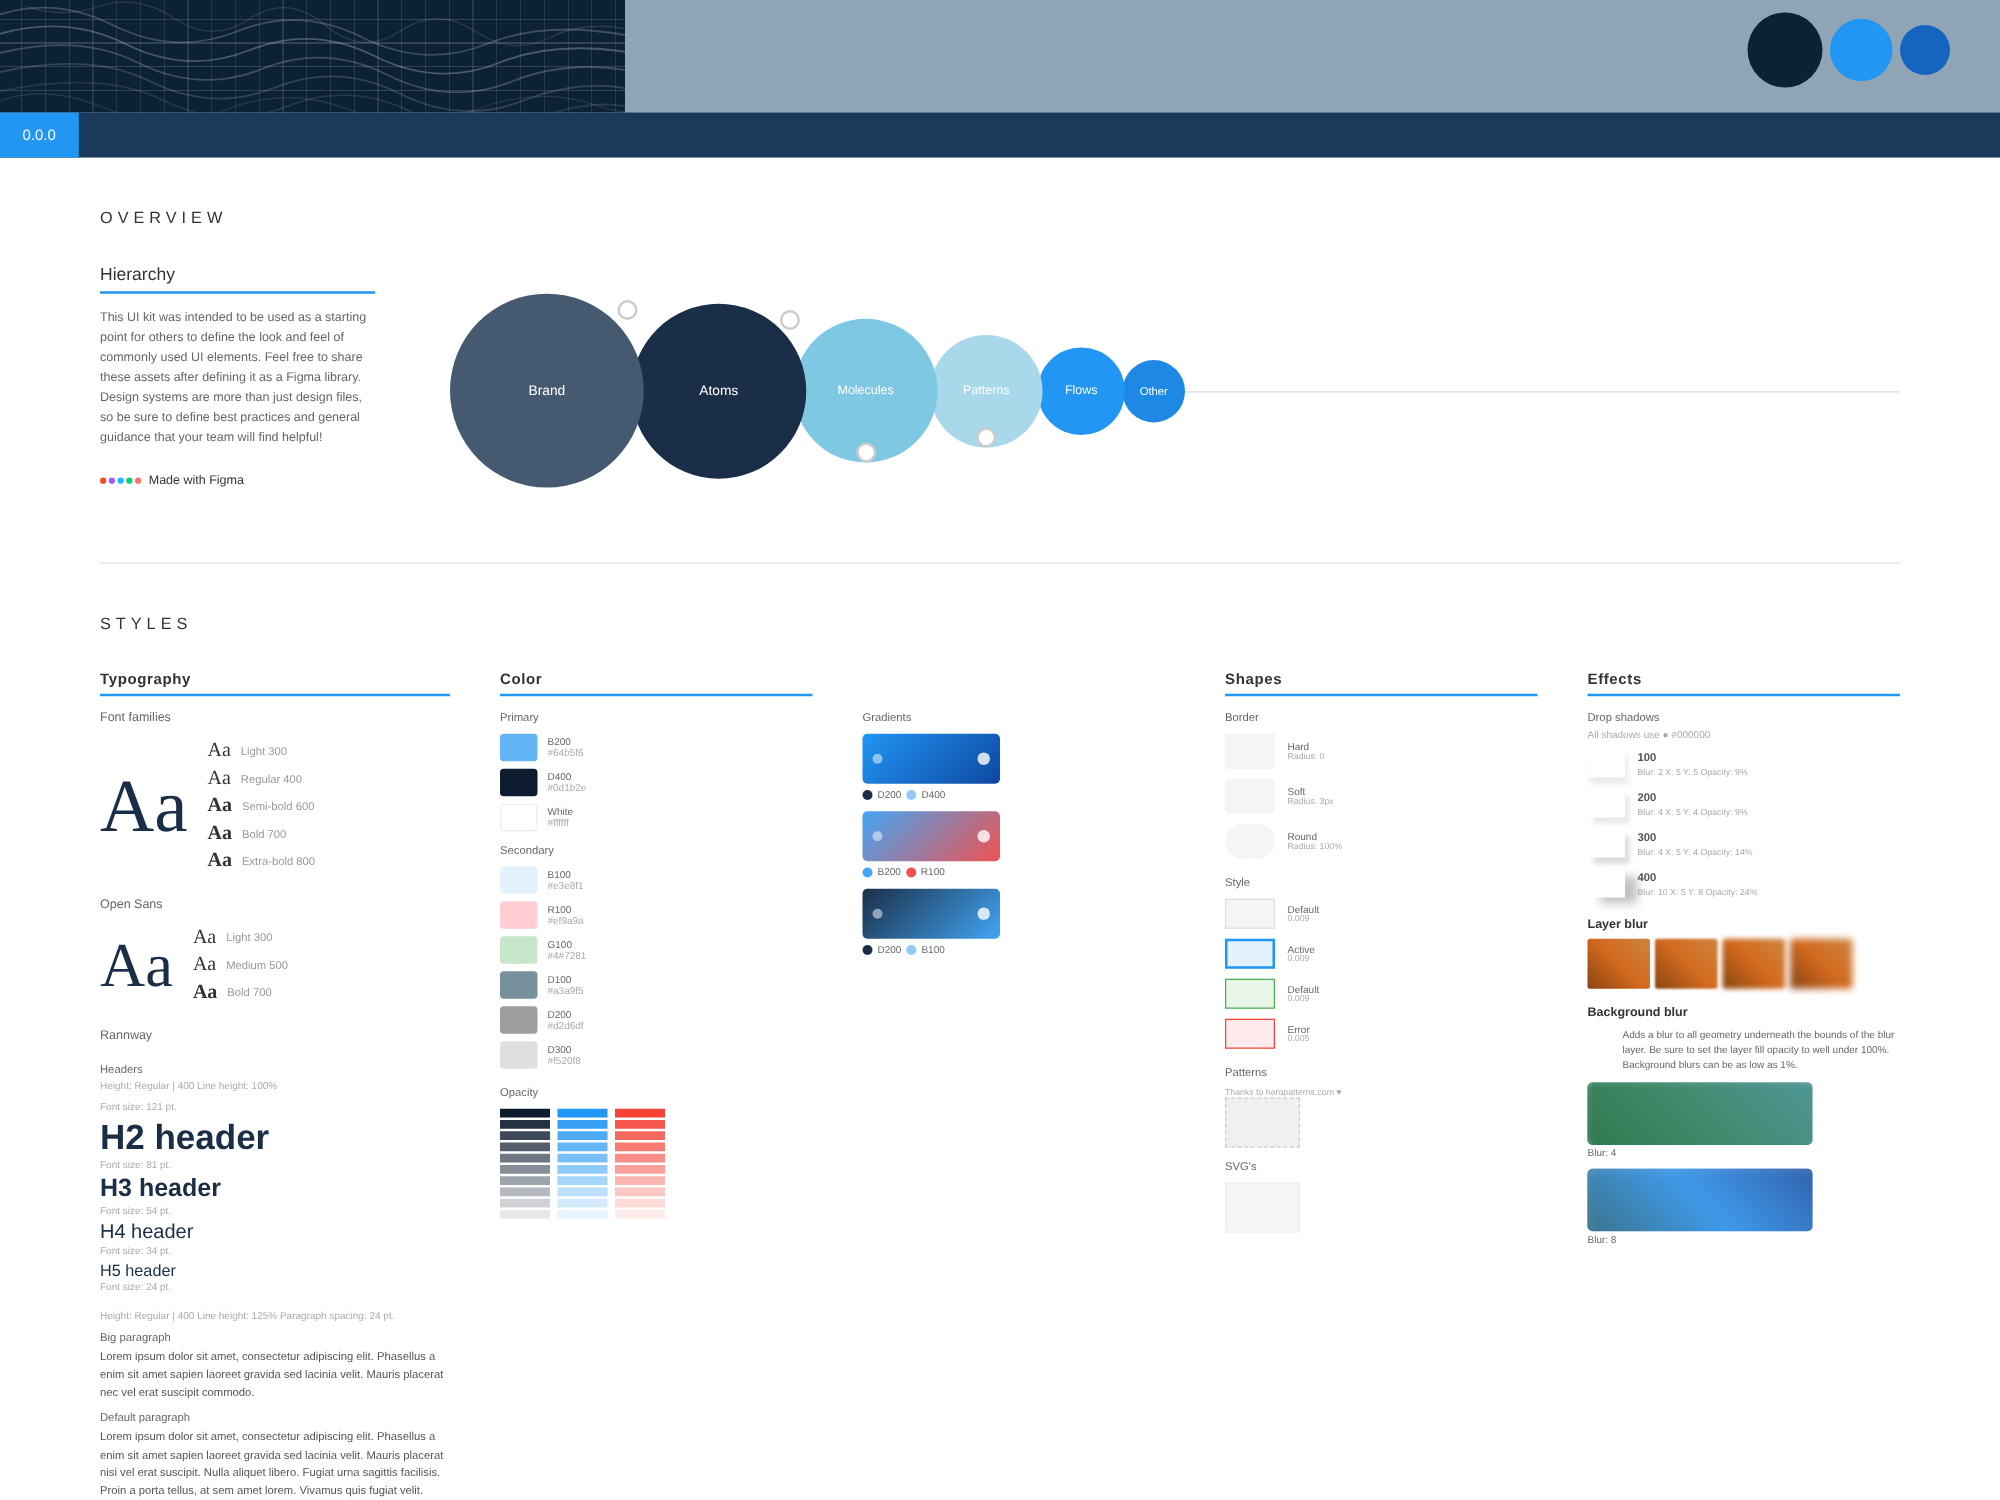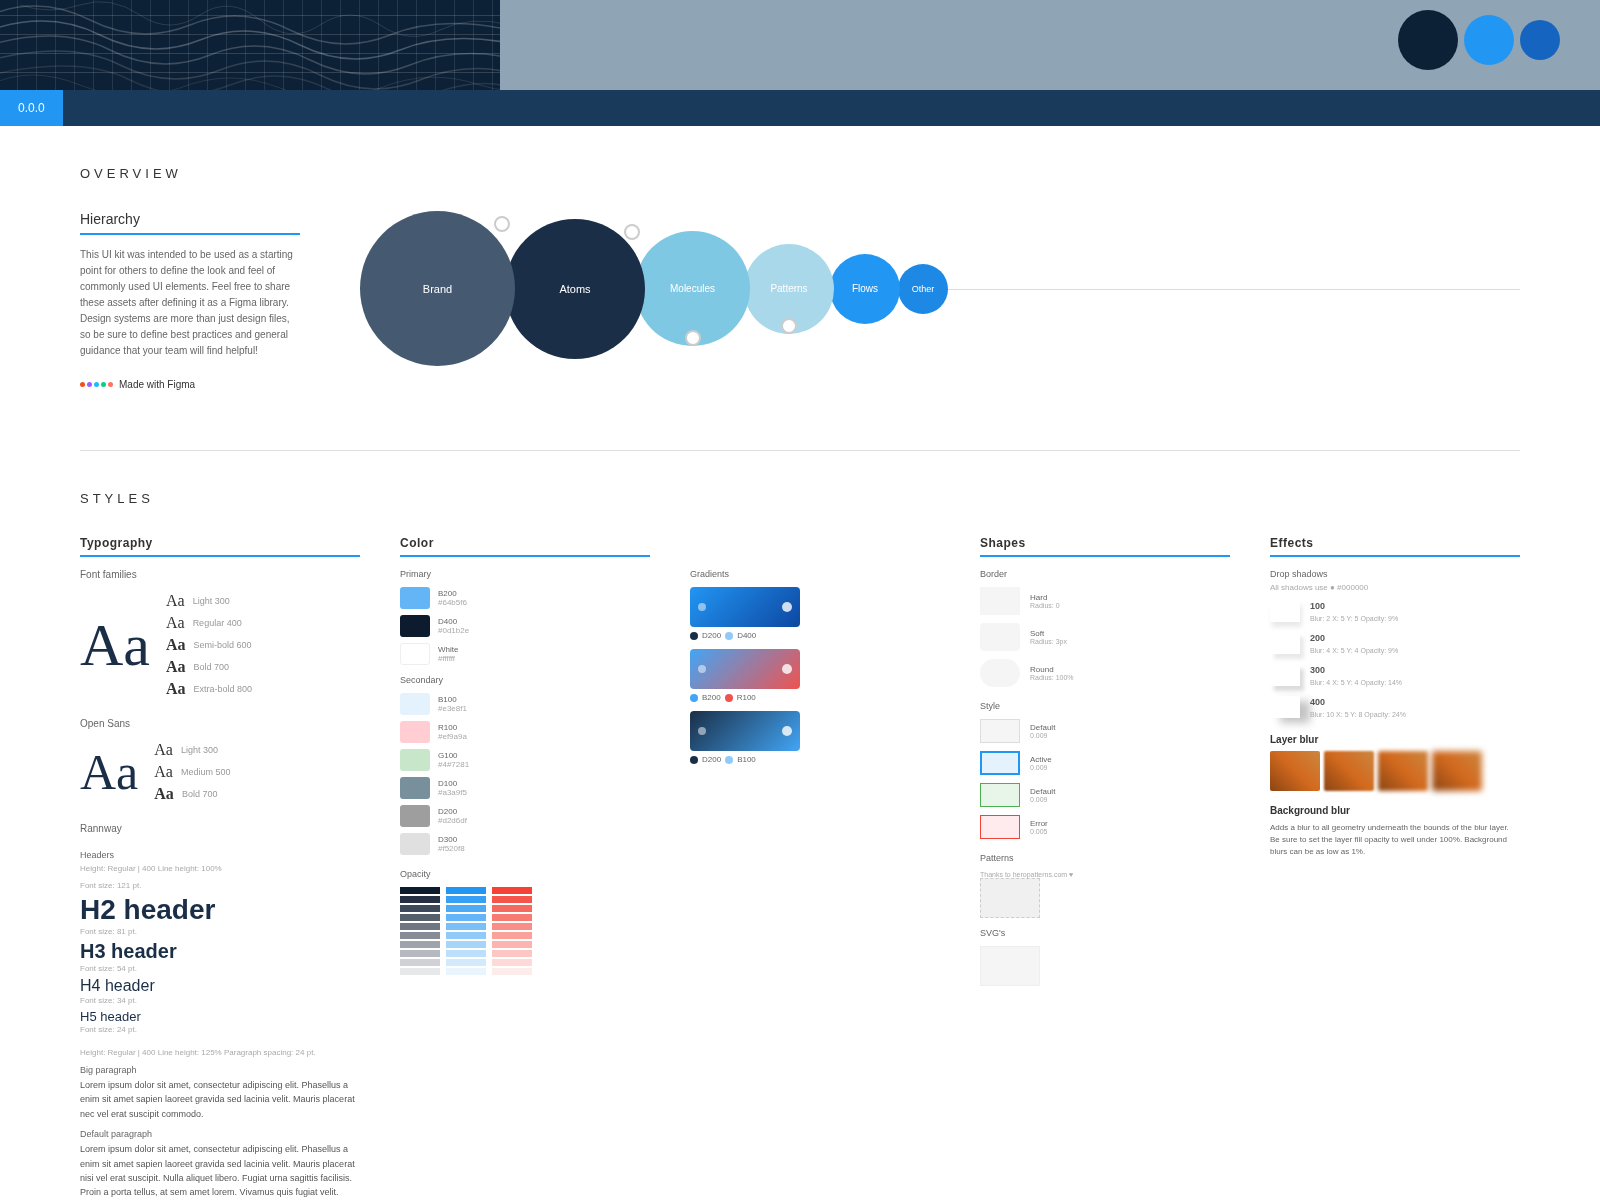--- a/index.html
+++ b/index.html
@@ -93,21 +93,21 @@
       letter-spacing: 4px;
       color: #333;
       font-weight: 400;
       margin-bottom: 30px;
       text-transform: uppercase;
     }
     
     .overview-content {
       display: flex;
       gap: 60px;
-      align-items: flex-start;
+      align-items: flex-end;
       margin-bottom: 60px;
     }
     
     .hierarchy-section {
       width: 220px;
       flex-shrink: 0;
     }
     .hierarchy-title {
       font-size: 14px;
       font-weight: 500;
@@ -273,21 +273,21 @@
       width: 50px;
       height: 40px;
       background: linear-gradient(45deg, #8B4513, #D2691E, #CD853F);
       border-radius: 2px;
     }
     .blur-img2 { filter: blur(1px); }
     .blur-img3 { filter: blur(2px); }
     .blur-img4 { filter: blur(3px); }
     
     .bg-blur { margin-top: 14px; }
-    .bg-blur-desc { font-size: 8px; color: #666; line-height: 1.5; margin-bottom: 8px; }
+    .bg-blur-desc { font-size: 8px; color: #666; line-height: 1.5; margin-bottom: 8px; margin-left: 28px; }
     .bg-blur-images { display: flex; flex-direction: column; gap: 8px; }
     .bg-blur-row {
       width: 180px;
       height: 50px;
       background: linear-gradient(45deg, #1565c0, #0288d1, #26c6da);
       border-radius: 4px;
       position: relative;
       overflow: hidden;
     }
     .bg-blur-label { font-size: 8px; color: #666; margin-top: 2px; }
@@ -811,19 +811,33 @@
             <div class="blur-img"></div>
             <div class="blur-img blur-img2"></div>
             <div class="blur-img blur-img3"></div>
             <div class="blur-img blur-img4"></div>
           </div>
         </div>
 
         <div class="bg-blur">
           <div class="blur-label-title">Background blur</div>
           <div class="bg-blur-desc">Adds a blur to all geometry underneath the bounds of the blur layer. Be sure to set the layer fill opacity to well under 100%. Background blurs can be as low as 1%.</div>
+          <div class="bg-blur-images">
+            <div>
+              <div class="bg-blur-row" style="background: linear-gradient(45deg, #1a6b3c, #2e7d5e, #3a8a8a);">
+                <div style="position:absolute; inset:0; background:rgba(255,255,255,0.1); backdrop-filter:blur(2px);"></div>
+              </div>
+              <div class="bg-blur-label">Blur: 4</div>
+            </div>
+            <div>
+              <div class="bg-blur-row" style="background: linear-gradient(45deg, #1a5c7a, #1e88e5, #0d47a1);">
+                <div style="position:absolute; inset:0; background:rgba(255,255,255,0.15); backdrop-filter:blur(4px);"></div>
+              </div>
+              <div class="bg-blur-label">Blur: 8</div>
+            </div>
+          </div>
         </div>
       </div>
 
     </div>
   </div>
 
 </div>
 
 </body></html>

